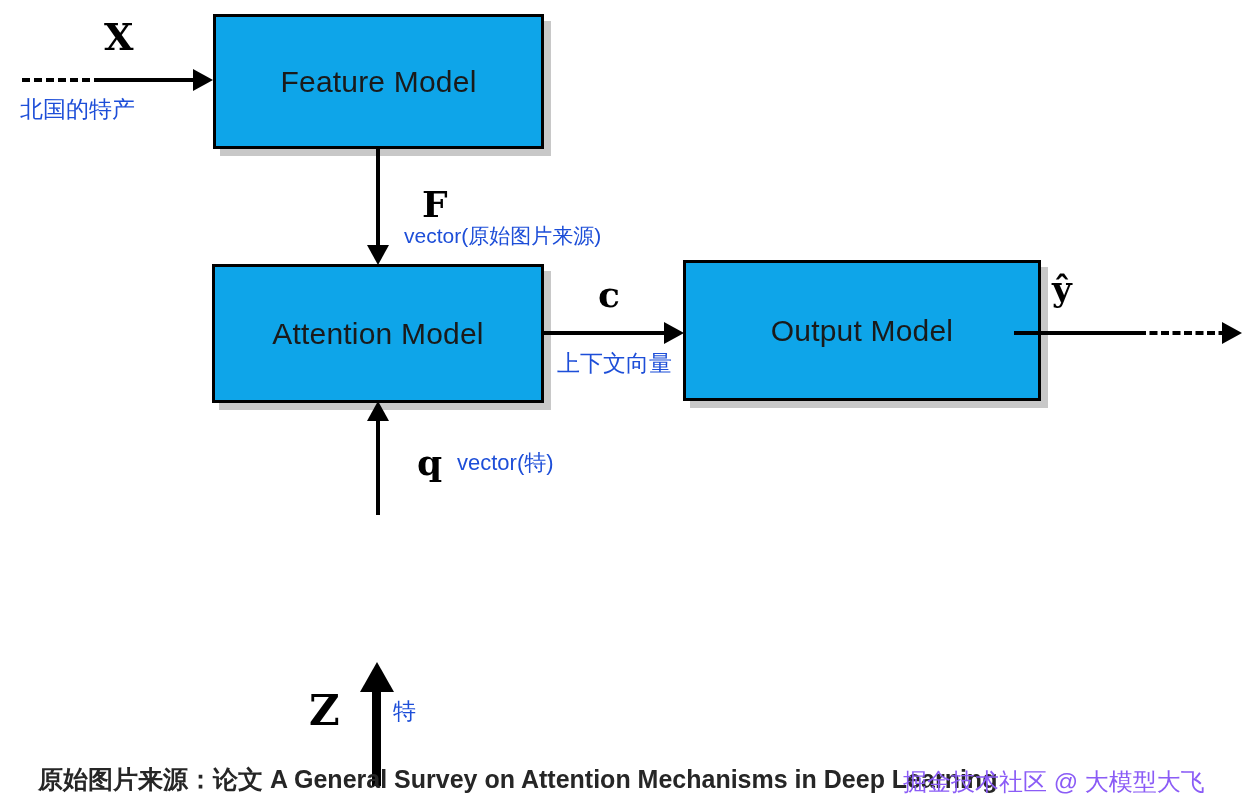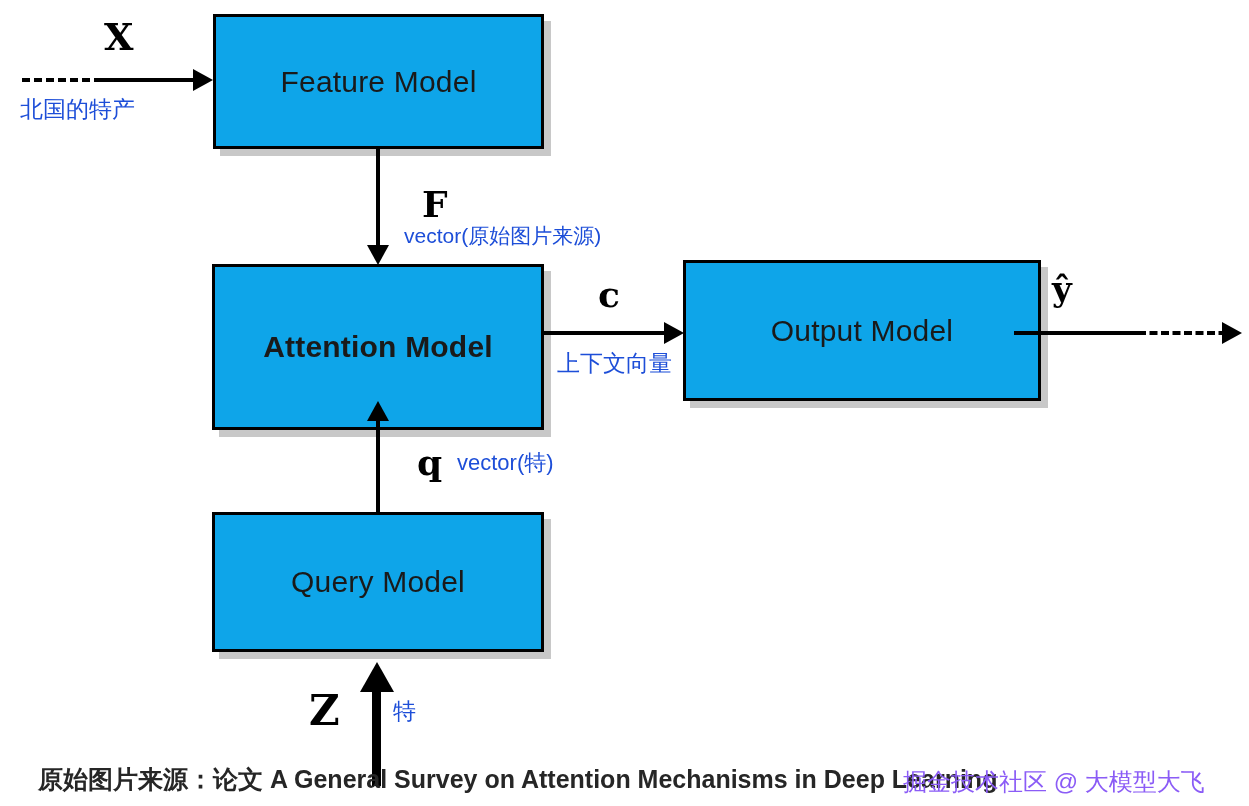--- a/index.html
+++ b/index.html
@@ -27,21 +27,21 @@
     justify-content: center;
   }
   .box-label {
     font-family: "Liberation Sans", sans-serif;
     font-size: 30px;
     color: #1a1a1a;
     letter-spacing: 0.2px;
     white-space: nowrap;
   }
   #box-feature   { left: 213px; top: 14px;  width: 331px; height: 135px; }
-  #box-attention { left: 212px; top: 264px; width: 332px; height: 166px; font-weight: bold; }
+  #box-attention { left: 212px; top: 264px; width: 332px; height: 139px; }
   #box-output    { left: 683px; top: 260px; width: 358px; height: 141px; }
   #box-query     { left: 212px; top: 512px; width: 332px; height: 140px; }
   .hline {
     position: absolute;
     height: 4px;
     background: #000000;
   }
   .vline {
     position: absolute;
     width: 4px;
@@ -176,23 +176,20 @@
   <div class="arrow-right" style="left:1222px; top:322px;"></div>
 
   <span class="sym" id="sym-yhat">ŷ</span>
 
   <div class="vline" style="left:376px; top:420px; height:95px;"></div>
   <div class="arrow-up" style="left:367px; top:401px;"></div>
 
   <span class="sym" id="sym-q">q</span>
   <span class="ann" id="ann-q">vector(特)</span>
 
-  <div class="box" id="box-query">
-    <span class="box-label">Query Model</span>
-  </div>
 
   <div class="vline" style="left:372px; top:690px; width:9px; height:96px;"></div>
   <div class="arrow-up-big" style="left:360px; top:662px;"></div>
 
   <span class="sym" id="sym-z">Z</span>
   <span class="ann" id="ann-z">特</span>
 
   <div id="caption">原始图片来源：论文 A General Survey on Attention Mechanisms in Deep Learning</div>
   <div id="watermark">掘金技术社区 @ 大模型大飞</div>
 

